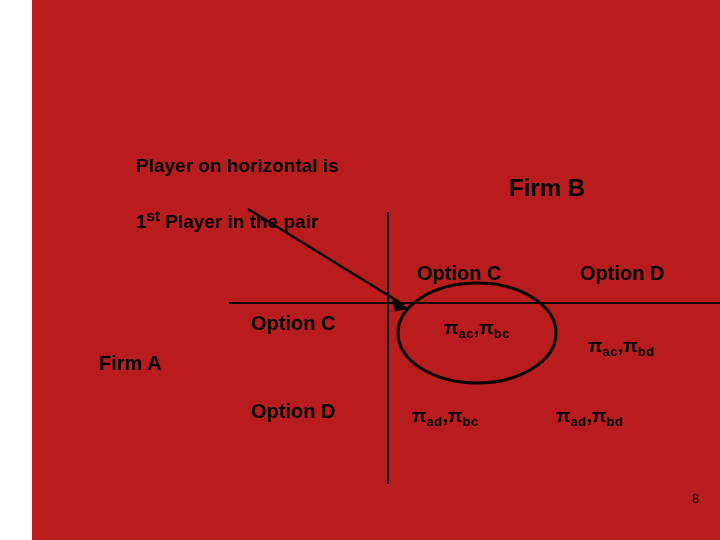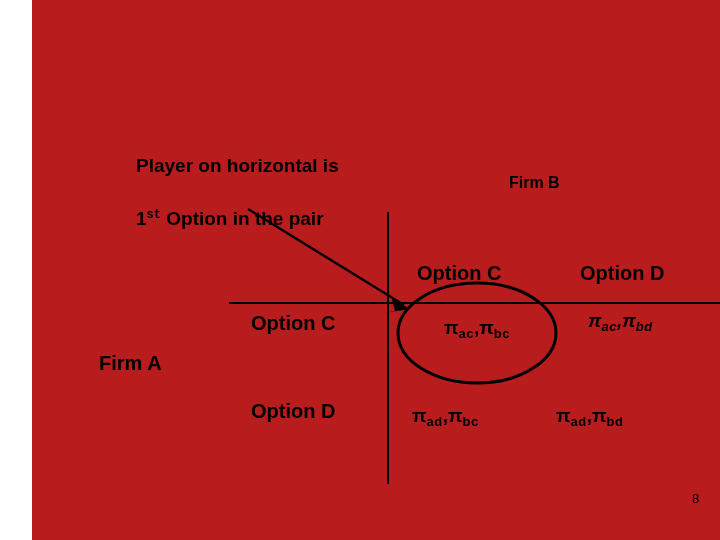--- a/index.html
+++ b/index.html
@@ -24,24 +24,23 @@
     left: 104px;
     top: 128px;
     width: 300px;
     font-size: 19px;
     font-weight: bold;
     line-height: 25px;
     letter-spacing: 0px;
     white-space: pre-line;
   }
   .caption .ord {
-    font-size: 12px;
+    font-size: 15px;
     vertical-align: super;
     font-weight: bold;
-    font-family: Liberation Mono, monospace;
   }
 
   
   .rule-h {
     position: absolute;
     left: 197px;
     top: 302px;
     width: 492px;
     height: 2px;
     background: #000000;
@@ -77,21 +76,21 @@
 
   
   .lbl {
     position: absolute;
     font-weight: bold;
     white-space: nowrap;
   }
   .firm-b {
     left: 477px;
     top: 174px;
-    font-size: 16px;
+    font-size: 24px;
   }
   .firm-a {
     left: 67px;
     top: 352px;
     font-size: 20px;
   }
   .col-c {
     left: 385px;
     top: 262px;
     font-size: 20px;
@@ -120,40 +119,40 @@
   }
   .payoff sub {
     font-size: 13px;
     font-weight: bold;
     vertical-align: baseline;
     position: relative;
     top: 4px;
     letter-spacing: 0.5px;
   }
   .cell-cc { left: 412px; top: 317px; }
-  .cell-cd { left: 556px; top: 310px; font-style: italic; }
+  .cell-cd { left: 556px; top: 335px; }
   .cell-dc { left: 380px; top: 405px; }
   .cell-dd { left: 524px; top: 405px; }
 
   
   .page-num {
     position: absolute;
     left: 660px;
     top: 491px;
     font-size: 13px;
   }
 </style>
 </head>
 <body>
 
 <div id="slide">
 
   <div class="caption">
     <span>Player on horizontal is</span><br>
-    <span>1</span><span class="ord">st</span><span> Option in the pair</span>
+    <span>1</span><span class="ord">st</span><span> Player in the pair</span>
   </div>
 
   <div class="pointer">
     <svg width="200" height="125" viewBox="0 0 200 125">
       <line x1="16" y1="14" x2="172" y2="110" stroke="#000000" stroke-width="2.4"></line>
       <polygon points="178,114 160,104 163,116 152,118" fill="#000000"></polygon>
     </svg>
   </div>
 
   <div class="rule-h"></div>

